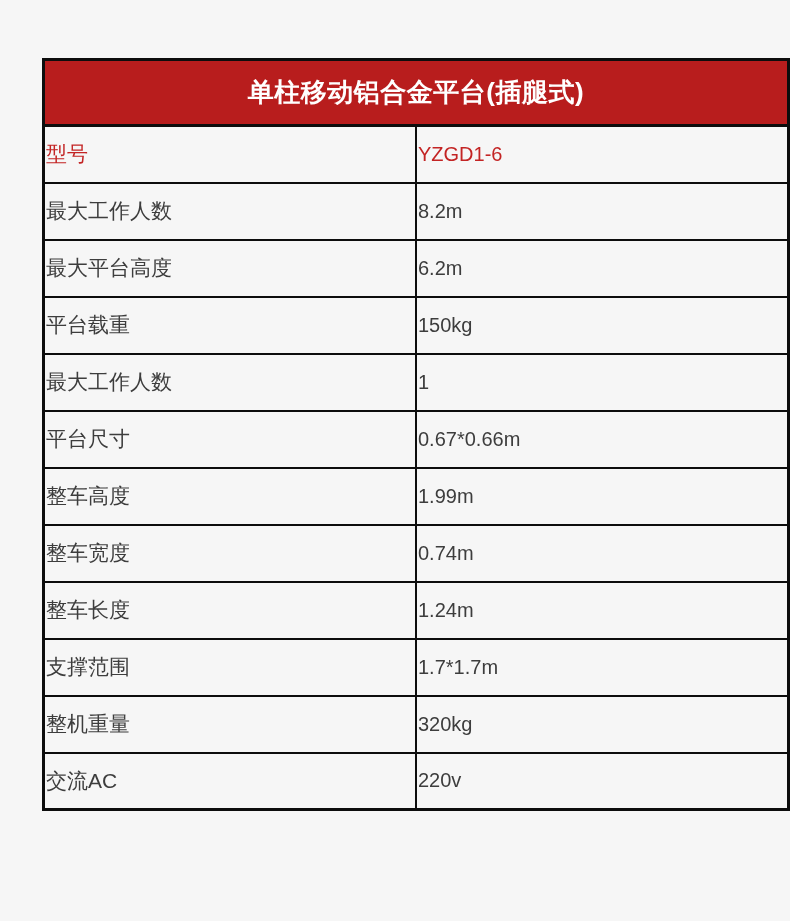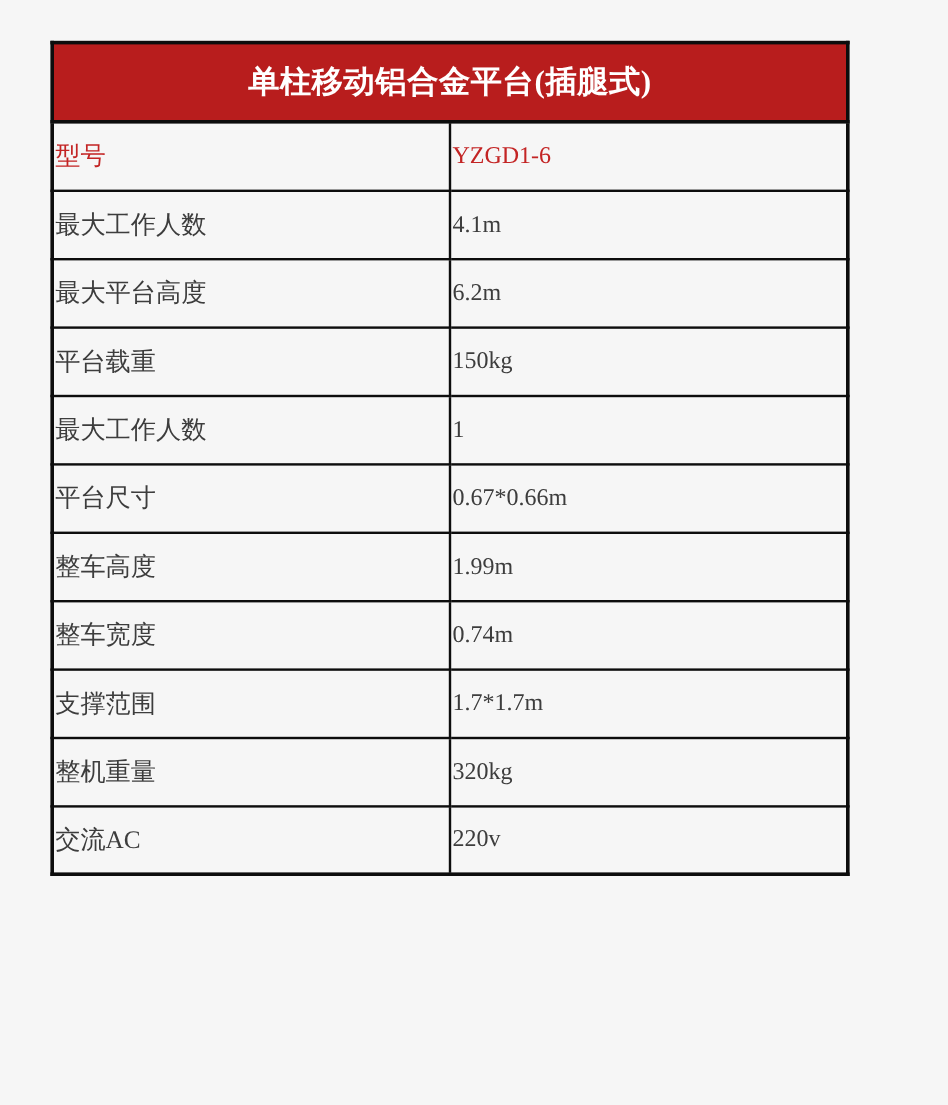--- a/index.html
+++ b/index.html
@@ -20,26 +20,25 @@
     font-family: "Liberation Sans", "DejaVu Sans", sans-serif;
   }
   .page {
     position: relative;
     width: 790px;
     height: 921px;
   }
   table.spec-table {
     position: absolute;
     left: 42px;
-    top: 34px;
-    width: 666px;
+    top: 58px;
+    width: 748px;
     border-collapse: collapse;
     table-layout: fixed;
     border: 3px solid var(--border-color);
-    font-family: Liberation Serif, serif;
   }
   th.title-cell {
     background: var(--header-bg);
     color: var(--header-fg);
     font-size: 26px;
     font-weight: bold;
     height: 66px;
     text-align: center;
     vertical-align: middle;
     border: 3px solid var(--border-color);
@@ -67,21 +66,21 @@
         <th colspan="2" class="title-cell">单柱移动铝合金平台(插腿式)</th>
       </tr>
     </thead>
     <tbody>
       <tr class="row-highlight">
         <td class="label-cell">型号</td>
         <td class="value-cell">YZGD1-6</td>
       </tr>
       <tr>
         <td class="label-cell">最大工作人数</td>
-        <td class="value-cell">4.1m</td>
+        <td class="value-cell">8.2m</td>
       </tr>
       <tr>
         <td class="label-cell">最大平台高度</td>
         <td class="value-cell">6.2m</td>
       </tr>
       <tr>
         <td class="label-cell">平台载重</td>
         <td class="value-cell">150kg</td>
       </tr>
       <tr>
@@ -94,20 +93,24 @@
       </tr>
       <tr>
         <td class="label-cell">整车高度</td>
         <td class="value-cell">1.99m</td>
       </tr>
       <tr>
         <td class="label-cell">整车宽度</td>
         <td class="value-cell">0.74m</td>
       </tr>
       <tr>
+        <td class="label-cell">整车长度</td>
+        <td class="value-cell">1.24m</td>
+      </tr>
+      <tr>
         <td class="label-cell">支撑范围</td>
         <td class="value-cell">1.7*1.7m</td>
       </tr>
       <tr>
         <td class="label-cell">整机重量</td>
         <td class="value-cell">320kg</td>
       </tr>
       <tr>
         <td class="label-cell">交流AC</td>
         <td class="value-cell">220v</td>

